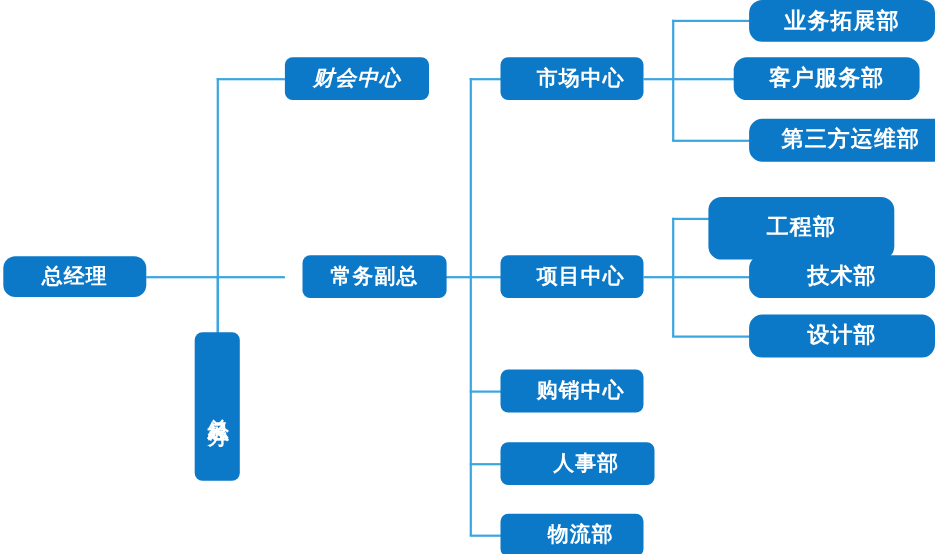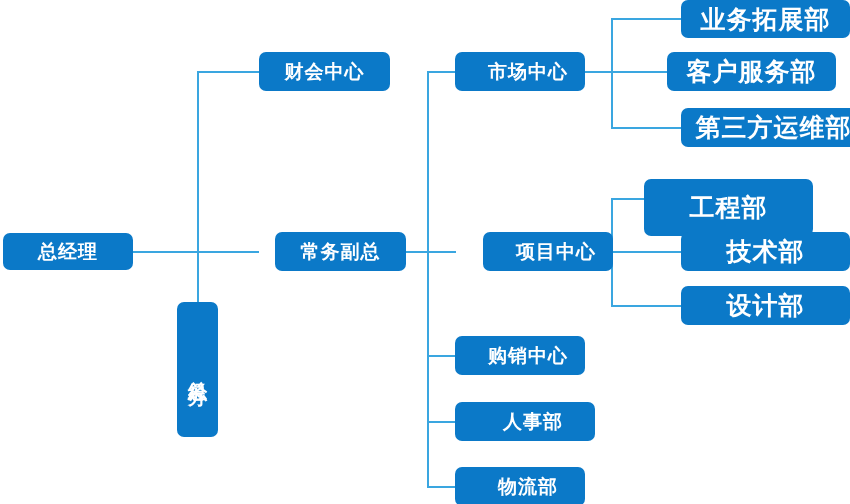--- a/index.html
+++ b/index.html
@@ -34,24 +34,24 @@
     display: flex;
     align-items: center;
     justify-content: center;
     box-sizing: border-box;
     letter-spacing: 1px;
     font-weight: bold;
     line-height: 1.05;
     text-align: center;
     user-select: none;
   }
-  .node.lvl1 { font-size: 19px; }
+  .node.lvl1 { font-size: 19px; border-radius: 11px; }
   .node.lvl2 { font-size: 19px; }
   .node.lvl3 { font-size: 19px; padding-left: 16px; }
-  .node.lvl4 { font-size: 25px; }
+  .node.lvl4 { font-size: 20px; border-radius: 12px; }
 
   
   .node.vertical {
     writing-mode: vertical-rl;
     text-orientation: upright;
     letter-spacing: 3px;
     font-size: 19px;
   }
 </style>
 </head>
@@ -88,29 +88,29 @@
 
   <div class="line h" style="left:585px; top:251px; width:28px;"></div>
 
   <div class="line v" style="left:611px; top:198px; height:108px;"></div>
   <div class="line h" style="left:611px; top:198px; width:71px;"></div>
   <div class="line h" style="left:611px; top:251px; width:71px;"></div>
   <div class="line h" style="left:611px; top:305px; width:71px;"></div>
 
   <div class="node lvl1" style="left:3px; top:233px; width:130px; height:37px;">总经理</div>
 
-  <div class="node lvl2" style="left:259px; top:52px; width:131px; height:39px;">财会中心</div>
+  <div class="node lvl2" style="left:259px; top:52px; width:131px; height:39px;font-style:italic;">财会中心</div>
 
   <div class="node lvl2" style="left:259px; top:232px; width:131px; height:39px;margin-left:16px;">常务副总</div>
 
   <div class="node lvl2 vertical" style="left:177px; top:302px; width:41px; height:135px;">总经办</div>
 
   <div class="node lvl3" style="left:455px; top:52px; width:130px; height:39px;">市场中心</div>
 
-  <div class="node lvl3" style="left:455px; top:232px; width:130px; height:39px;margin-left:28px;">项目中心</div>
+  <div class="node lvl3" style="left:455px; top:232px; width:130px; height:39px;">项目中心</div>
 
   <div class="node lvl3" style="left:455px; top:336px; width:130px; height:39px;">购销中心</div>
 
   <div class="node lvl3" style="left:455px; top:402px; width:140px; height:39px;">人事部</div>
 
   <div class="node lvl3" style="left:455px; top:467px; width:130px; height:39px;">物流部</div>
 
   <div class="node lvl4" style="left:681px; top:0px; width:169px; height:38px;">业务拓展部</div>
 
   <div class="node lvl4" style="left:667px; top:52px; width:169px; height:39px;">客户服务部</div>

